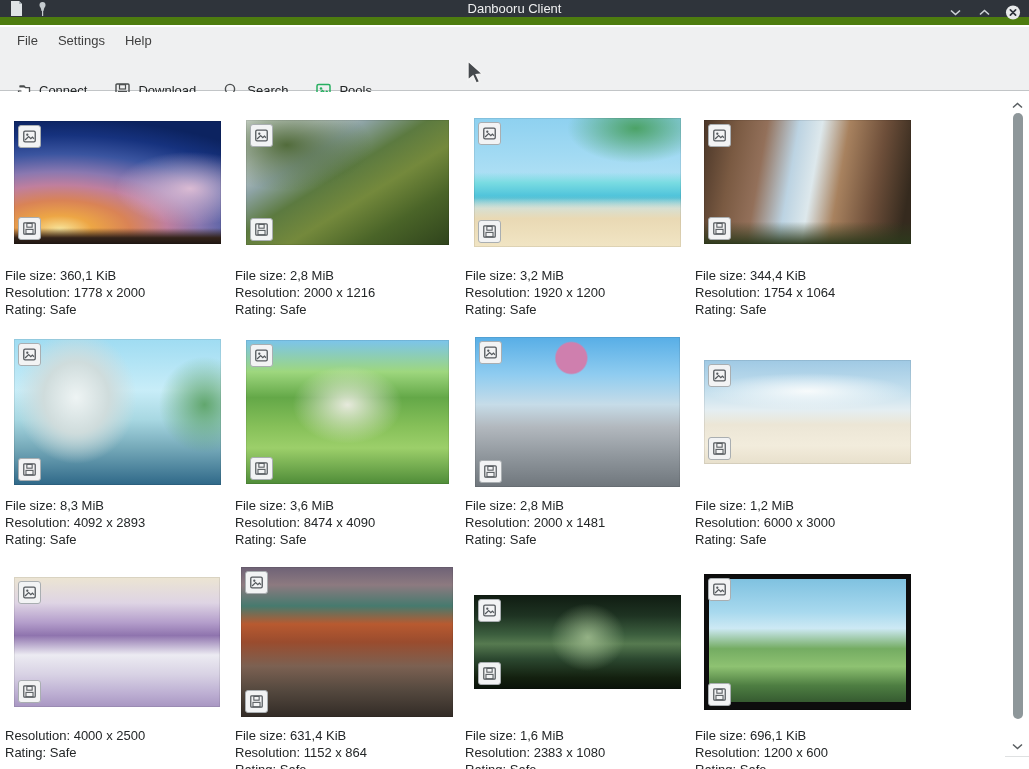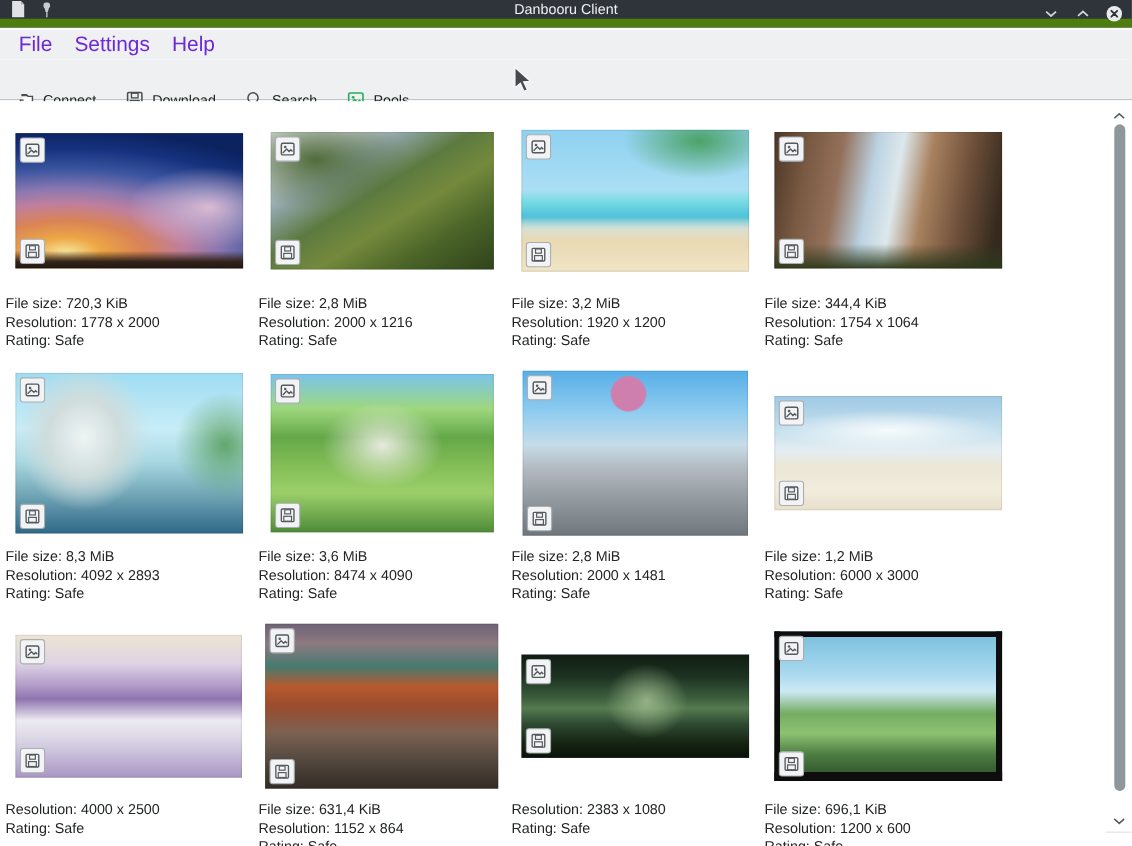--- a/index.html
+++ b/index.html
@@ -14,21 +14,21 @@
   .tb-left { display:flex; align-items:center; gap:10px; padding-left:8px; }
   .tb-title { position:absolute; left:0; right:0; text-align:center;
               color:#eff0f1; font-size:13px; pointer-events:none; }
   .tb-right { position:absolute; right:8px; top:0; height:25px;
               display:flex; align-items:center; gap:13px; }
   .tb-btn { display:flex; align-items:center; justify-content:center; width:16px; height:16px; }
 
   
   .menubar { position:absolute; top:27px; left:0; right:0; height:27px;
              background:#eff0f1; display:flex; align-items:center; padding-left:7px; }
-  .menu-item { font-size:19px; color:#6d28d9; padding:4px 10px; }
+  .menu-item { font-size:13px; color:#404040; padding:4px 10px; }
 
   
   .toolbar { position:absolute; top:54px; left:0; right:0; height:37px;
              background:#eff0f1; border-bottom:1px solid #c2c5c7;
              display:flex; align-items:center; padding-left:15px; }
   .tool-btn { display:flex; align-items:center; gap:7px; margin-right:27px;
               font-size:13px; color:#232627;margin-top:36px; }
   .tool-btn svg { display:block; }
 
   
@@ -163,21 +163,21 @@
           <span class="thumb-btn bottom" hidden="">
             <svg width="15" height="15" viewBox="0 0 17 17">
               <rect x="2" y="2" width="13" height="13" rx="1" fill="none" stroke="#555a5e" stroke-width="1.4"></rect>
               <rect x="5.5" y="2.7" width="6" height="4.3" fill="none" stroke="#555a5e" stroke-width="1.2"></rect>
               <rect x="4.5" y="9.5" width="8" height="5" fill="none" stroke="#555a5e" stroke-width="1.2"></rect>
             </svg>
           </span>
         </div>
       </div>
       <div class="info">
-        <div>File size: 720,3 KiB</div>
+        <div>File size: 360,1 KiB</div>
         <div>Resolution: 1778 x 2000</div>
         <div>Rating: Safe</div>
       </div>
     </div>
 
     <div class="card">
       <div class="thumb-area">
         <div class="thumb" style="width: 203px; height: 125px; background: radial-gradient(70% 60% at 20% 20%, rgba(71, 98, 44, 0.9) 0%, rgba(71, 98, 44, 0) 60%), linear-gradient(to right bottom, rgb(233, 238, 240) 0%, rgb(194, 205, 208) 18%, rgb(141, 163, 164) 30%, rgb(92, 122, 64) 45%, rgb(116, 137, 60) 60%, rgb(74, 100, 40) 78%, rgb(47, 67, 28) 100%);">
           <span class="thumb-btn top" hidden="">
             <svg width="15" height="15" viewBox="0 0 17 17">
@@ -422,20 +422,21 @@
           <span class="thumb-btn bottom" hidden="">
             <svg width="15" height="15" viewBox="0 0 17 17">
               <rect x="2" y="2" width="13" height="13" rx="1" fill="none" stroke="#555a5e" stroke-width="1.4"></rect>
               <rect x="5.5" y="2.7" width="6" height="4.3" fill="none" stroke="#555a5e" stroke-width="1.2"></rect>
               <rect x="4.5" y="9.5" width="8" height="5" fill="none" stroke="#555a5e" stroke-width="1.2"></rect>
             </svg>
           </span>
         </div>
       </div>
       <div class="info">
+        <div>File size: 1,6 MiB</div>
         <div>Resolution: 2383 x 1080</div>
         <div>Rating: Safe</div>
       </div>
     </div>
 
     <div class="card">
       <div class="thumb-area">
         <div class="thumb" style="width: 207px; height: 136px; background: linear-gradient(to right, rgb(13, 13, 13) 0%, rgb(13, 13, 13) 2.5%, rgba(0, 0, 0, 0) 2.5%, rgba(0, 0, 0, 0) 97.5%, rgb(13, 13, 13) 97.5%), linear-gradient(rgb(13, 13, 13) 0%, rgb(13, 13, 13) 4%, rgba(0, 0, 0, 0) 4%, rgba(0, 0, 0, 0) 94%, rgb(13, 13, 13) 94%), linear-gradient(rgb(121, 190, 222) 0%, rgb(168, 217, 238) 28%, rgb(205, 233, 244) 40%, rgb(116, 172, 98) 55%, rgb(142, 194, 114) 68%, rgb(78, 126, 66) 82%, rgb(42, 74, 40) 100%);">
           <span class="thumb-btn top" hidden="">
             <svg width="15" height="15" viewBox="0 0 17 17">

